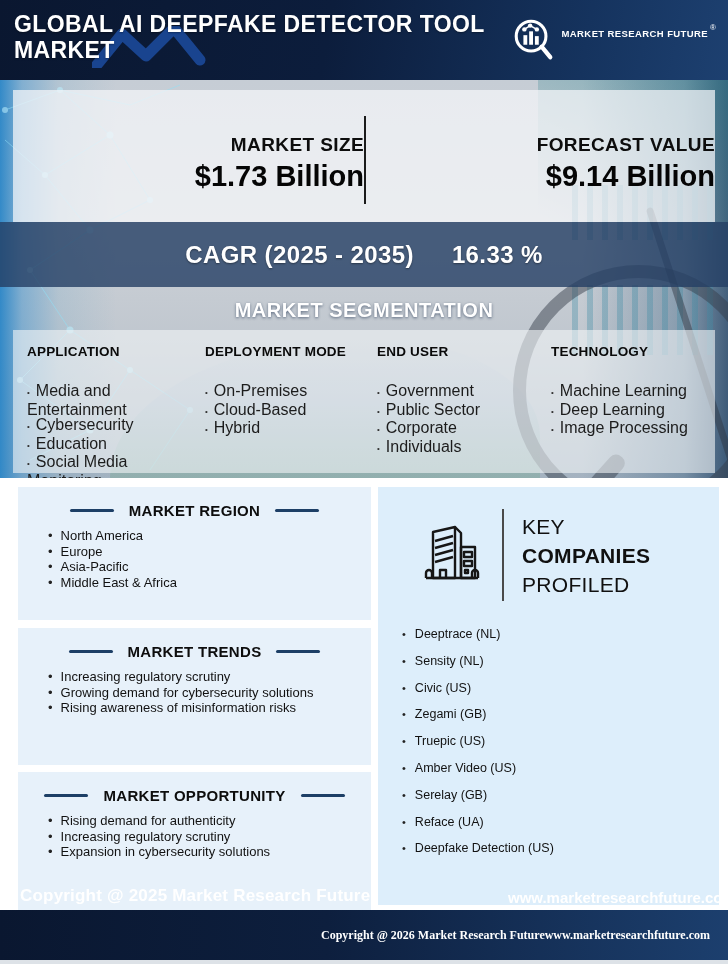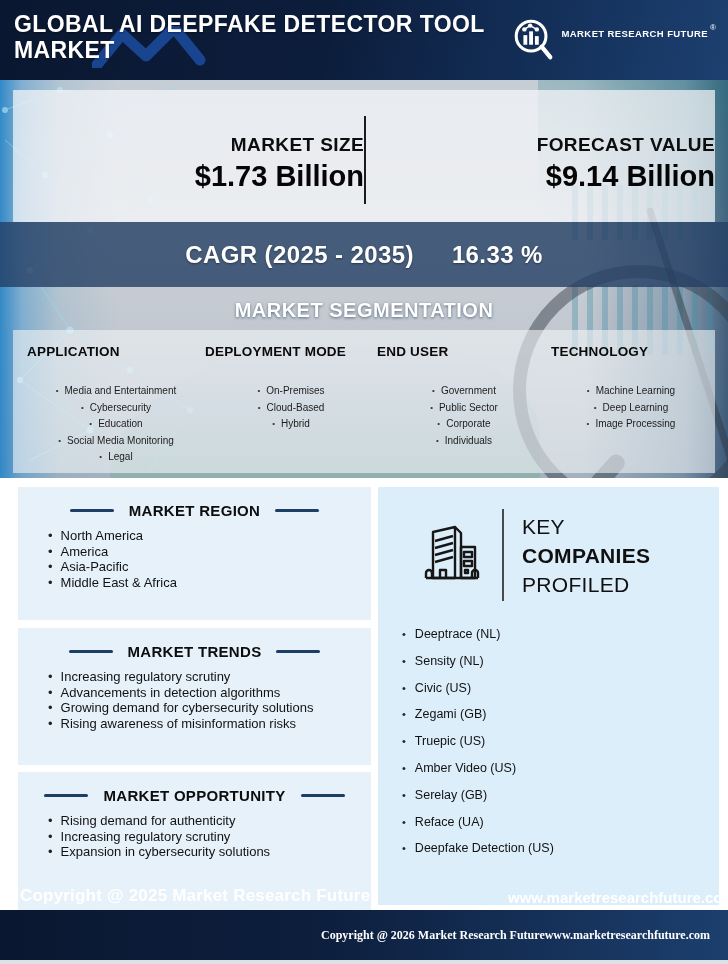--- a/index.html
+++ b/index.html
@@ -88,21 +88,21 @@
 
   .seg-panel {
     position:absolute; left:13px; top:250px; width:702px; height:143px; z-index:2;
     background:rgba(242,245,247,.60);
     display:flex; padding:14px 0 0 14px; box-sizing:border-box;
   }
   .seg-col { box-sizing:border-box; }
   .seg-col.c1 { width:178px; } .seg-col.c2 { width:172px; } .seg-col.c3 { width:174px; } .seg-col.c4 { width:160px; }
   .seg-head { font-size:13.5px; font-weight:bold; color:#0a0a0a; letter-spacing:.2px; }
   .seg-list { list-style:none; margin:24px 0 0 0; padding:0; }
-  .seg-list li { font-size:10px; color:#1c1c1c; line-height:15.5px;text-align:center; }
+  .seg-list li { font-size:16px; color:#1c1c1c; line-height:15.5px; }
   .seg-list li::before { content:"•"; font-size:8px; margin-right:6px; position:relative; top:-1px; color:#333; }
 
   
   .lower { position:absolute; top:478px; left:0; width:728px; height:432px; background:#ffffff; }
 
   .info-panel { position:absolute; left:18px; width:353px; background:#e7f1fa; }
   .panel-region { top:9px; height:133px; }
   .panel-trends { top:150px; height:137px; }
   .panel-opportunity { top:294px; height:145px; }
 
@@ -268,35 +268,34 @@
   <div class="lower">
 
     <div class="info-panel panel-region">
       <div class="panel-title-row">
         <span class="title-dash"></span>
         <span class="panel-title">MARKET REGION</span>
         <span class="title-dash"></span>
       </div>
       <ul class="panel-list">
         <li>North America</li>
-        <li>America</li>
+        <li>Europe</li>
         <li>Asia-Pacific</li>
         <li>Middle East &amp; Africa</li>
       </ul>
     </div>
 
     <div class="info-panel panel-trends">
       <div class="panel-title-row">
         <span class="title-dash"></span>
         <span class="panel-title">MARKET TRENDS</span>
         <span class="title-dash"></span>
       </div>
       <ul class="panel-list">
         <li>Increasing regulatory scrutiny</li>
-        <li>Advancements in detection algorithms</li>
         <li>Growing demand for cybersecurity solutions</li>
         <li>Rising awareness of misinformation risks</li>
       </ul>
     </div>
 
     <div class="info-panel panel-opportunity">
       <div class="panel-title-row">
         <span class="title-dash"></span>
         <span class="panel-title">MARKET OPPORTUNITY</span>
         <span class="title-dash"></span>

